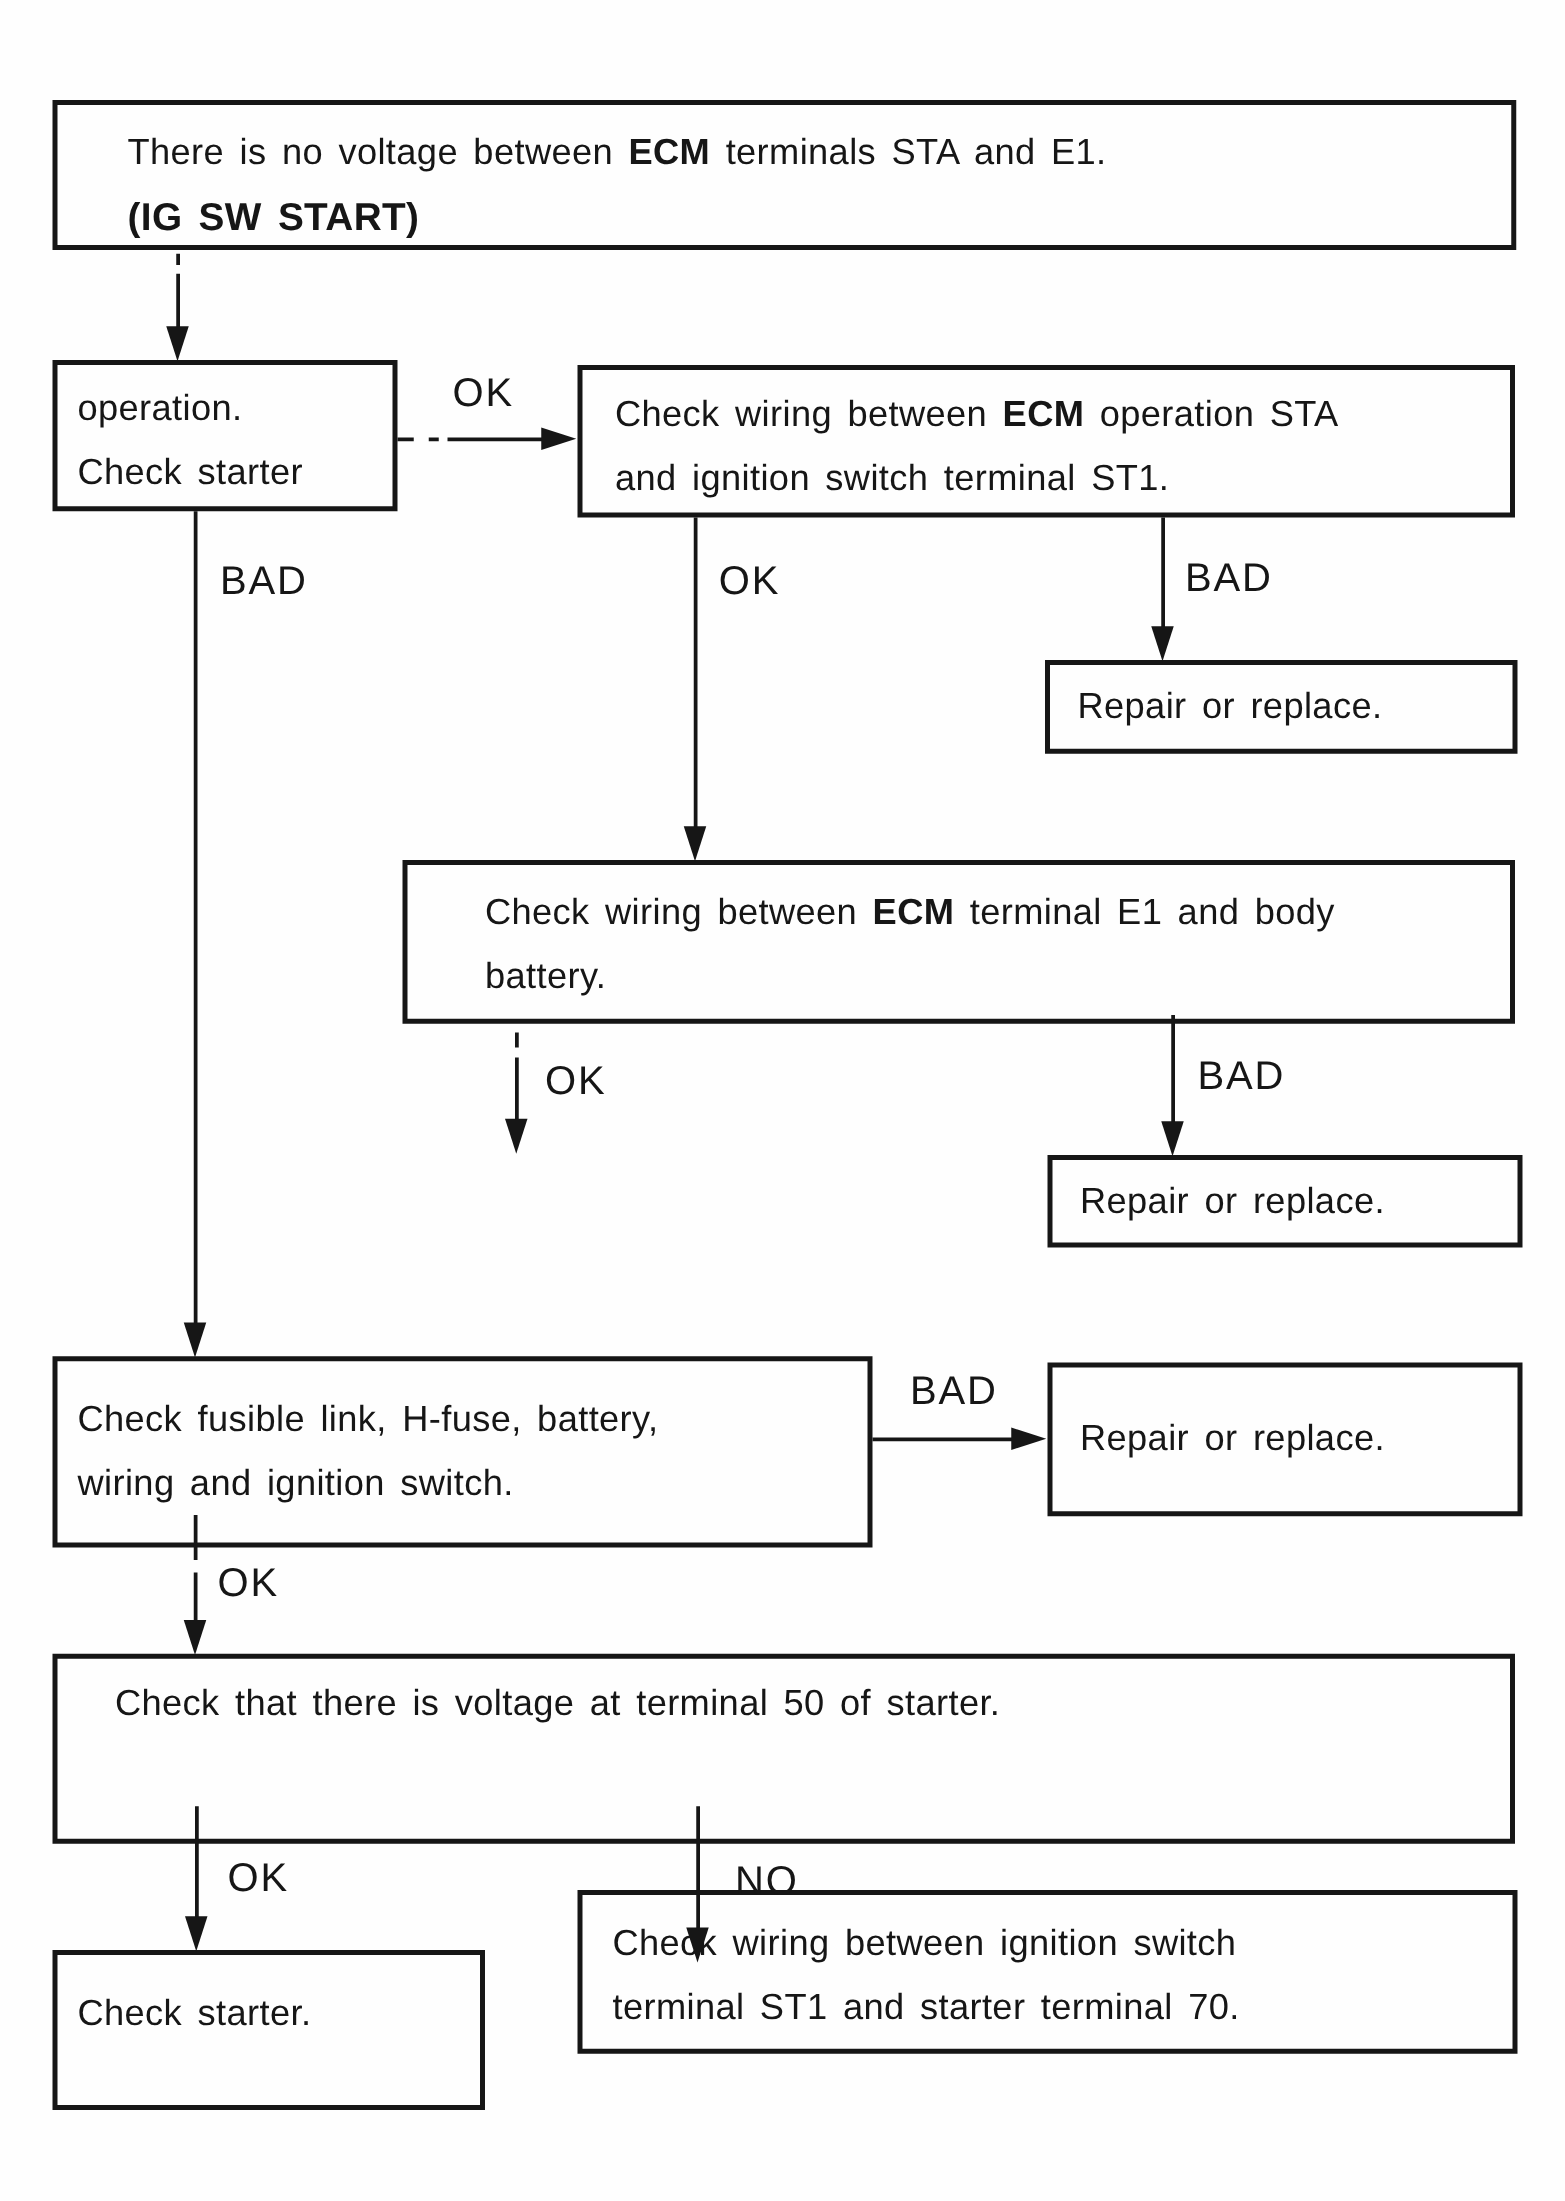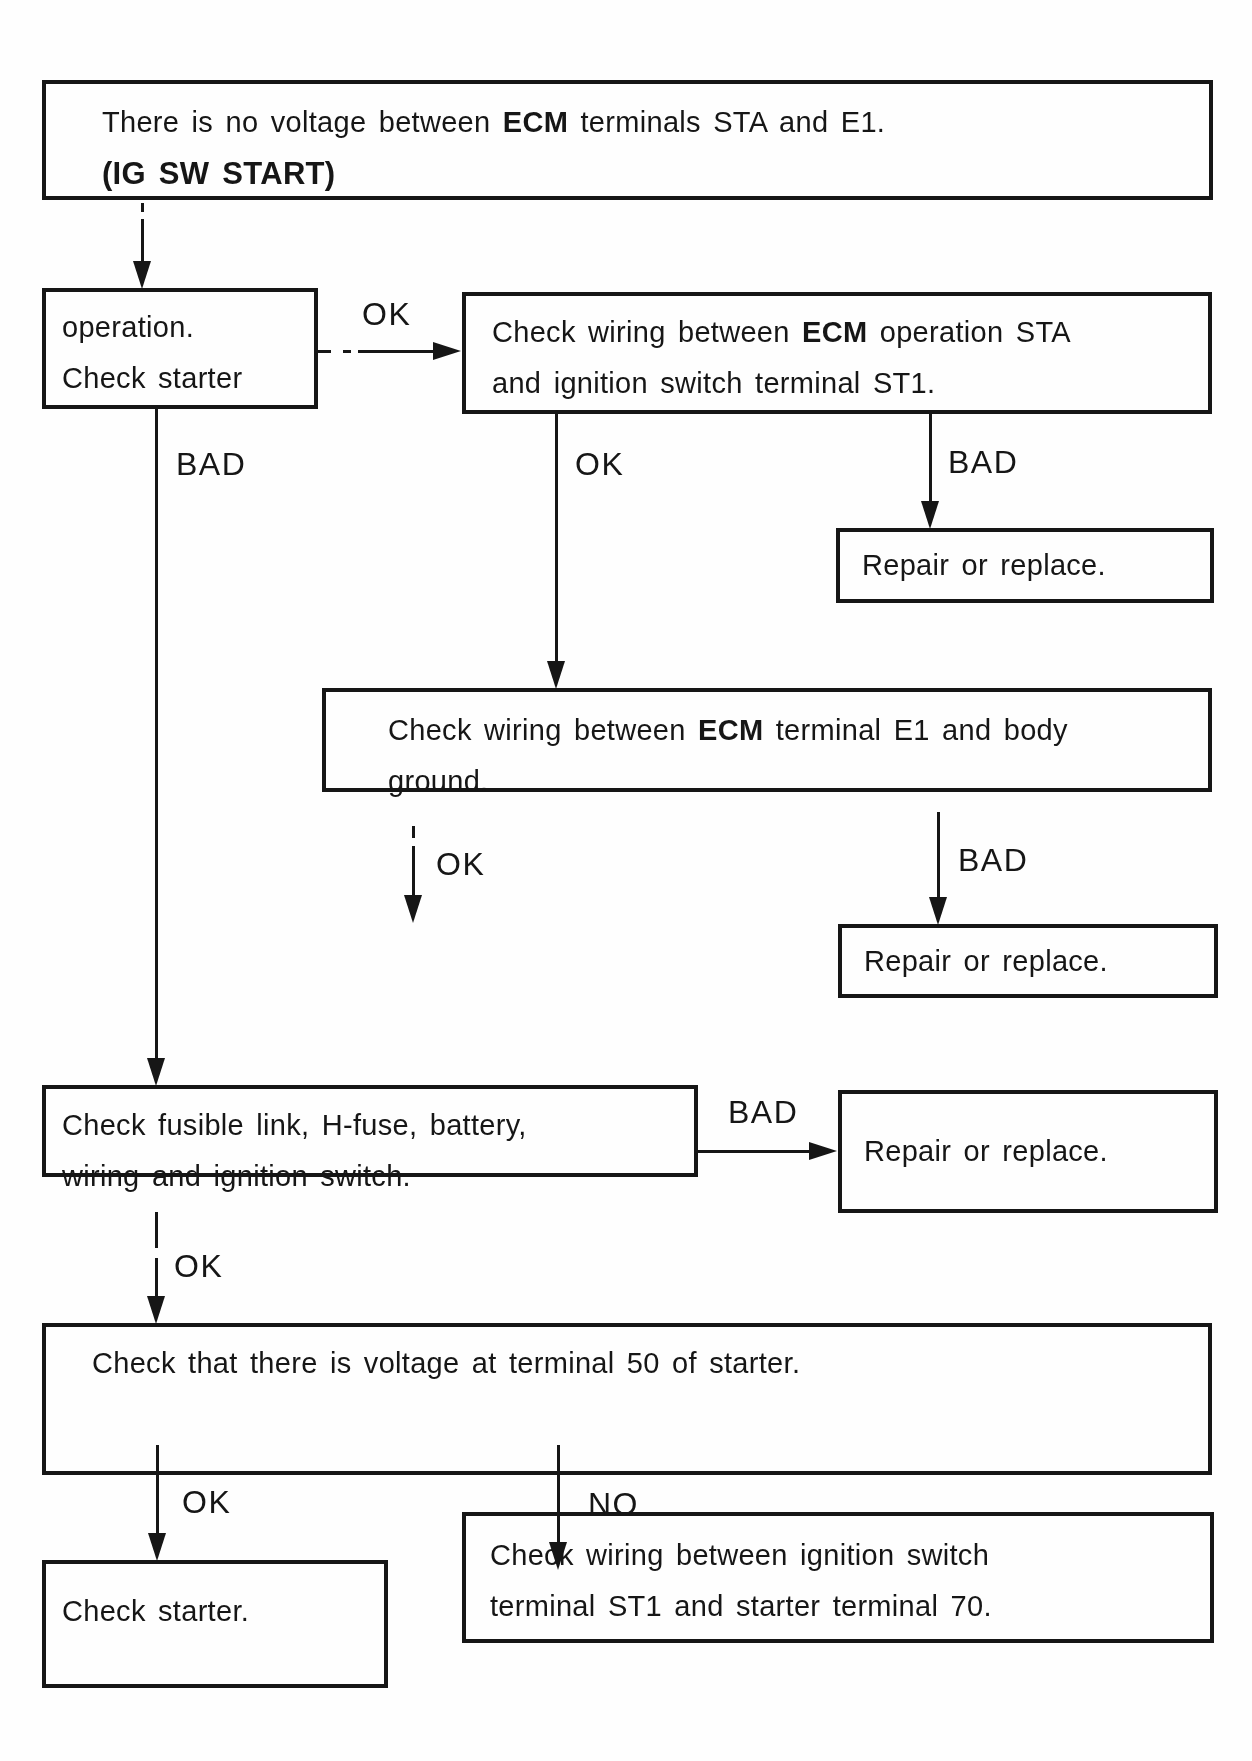--- a/index.html
+++ b/index.html
@@ -68,31 +68,31 @@
 
   <div class="box" style="left:462px;top:292px;width:750px;height:122px;padding:11px 0 0 26px;">
     <div class="ln"><span>Check wiring between </span><span class="b">ECM</span><span> operation STA</span></div>
     <div class="ln"><span>and ignition switch terminal ST1.</span></div>
   </div>
 
   <div class="box vcenter" style="left:836px;top:528px;width:378px;height:75px;padding-left:22px;">
     <div class="ln"><span>Repair or replace.</span></div>
   </div>
 
-  <div class="box" style="left:322px;top:688px;width:890px;height:104px;padding:13px 0 0 62px;">
+  <div class="box" style="left:322px;top:688px;width:890px;height:131px;padding:13px 0 0 62px;">
     <div class="ln"><span>Check wiring between </span><span class="b">ECM</span><span> terminal E1 and body</span></div>
-    <div class="ln"><span>ground.</span></div>
+    <div class="ln"><span>battery.</span></div>
   </div>
 
 
   <div class="box vcenter" style="left:838px;top:924px;width:380px;height:74px;padding-left:22px;">
     <div class="ln"><span>Repair or replace.</span></div>
   </div>
 
-  <div class="box" style="left:42px;top:1085px;width:656px;height:92px;padding:11px 0 0 16px;">
+  <div class="box" style="left:42px;top:1085px;width:656px;height:153px;padding:22px 0 0 16px;">
     <div class="ln"><span>Check fusible link, H-fuse, battery,</span></div>
     <div class="ln"><span>wiring and ignition switch.</span></div>
   </div>
 
   <div class="box vcenter" style="left:838px;top:1090px;width:380px;height:123px;padding-left:22px;">
     <div class="ln"><span>Repair or replace.</span></div>
   </div>
 
   <div class="box" style="left:42px;top:1323px;width:1170px;height:152px;padding:11px 0 0 46px;">
     <div class="ln"><span>Check that there is voltage at terminal 50 of starter.</span></div>

